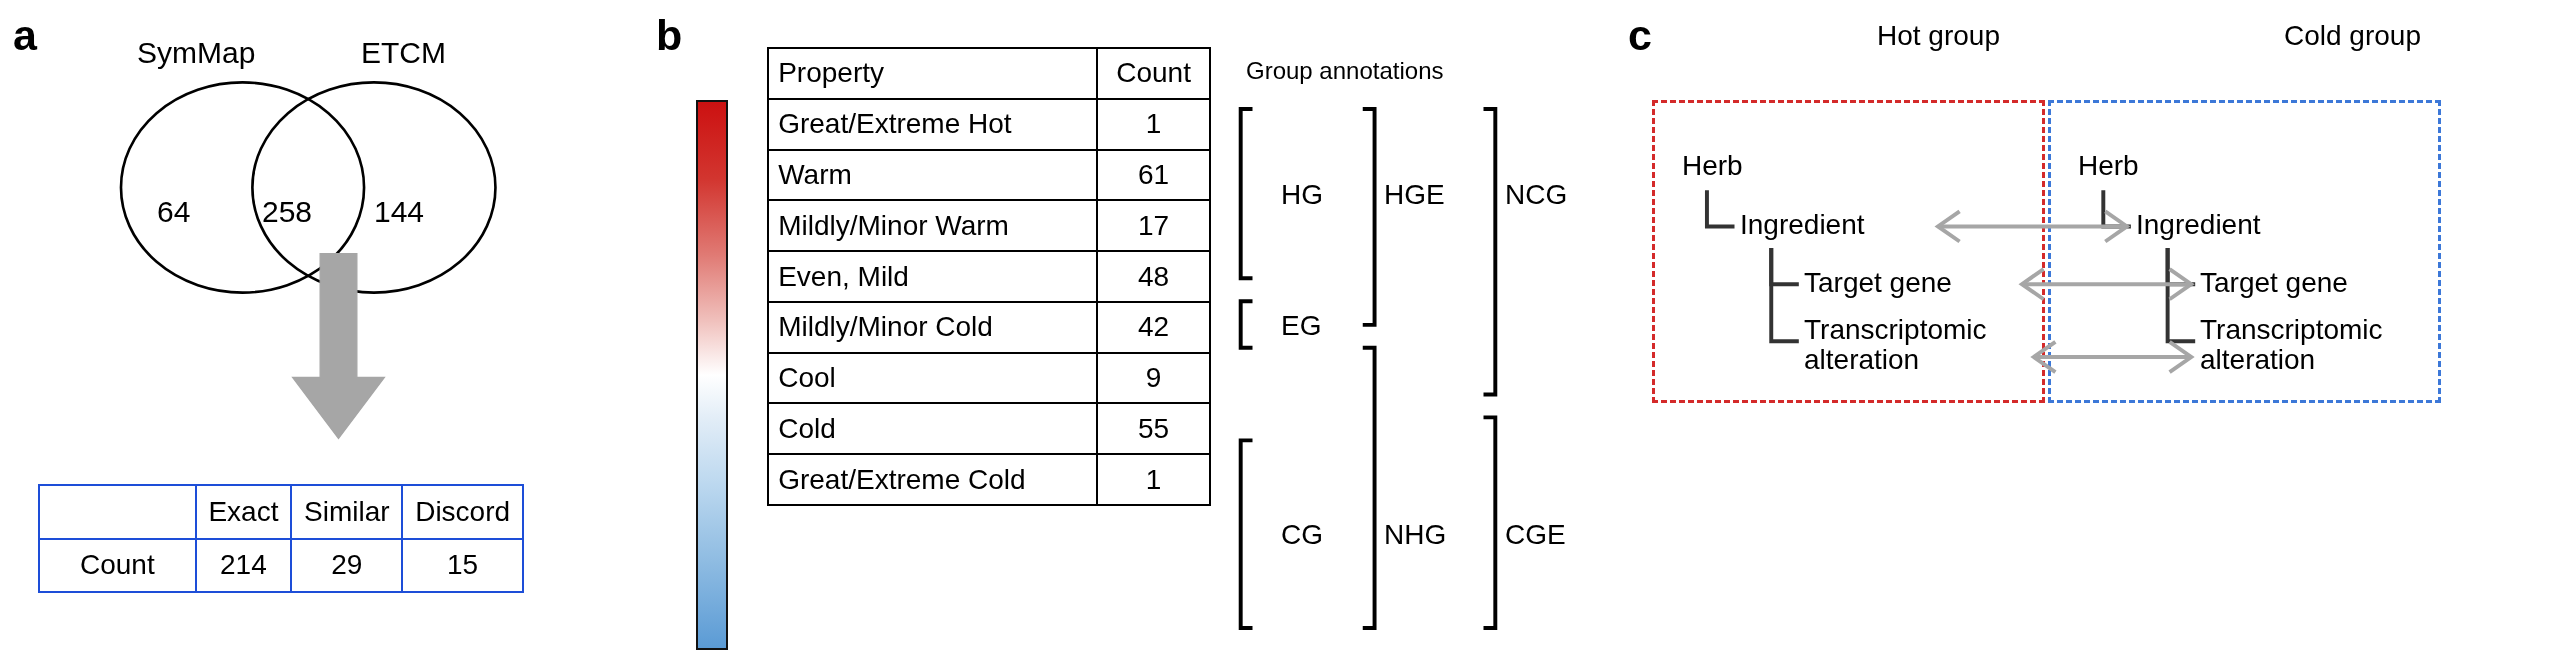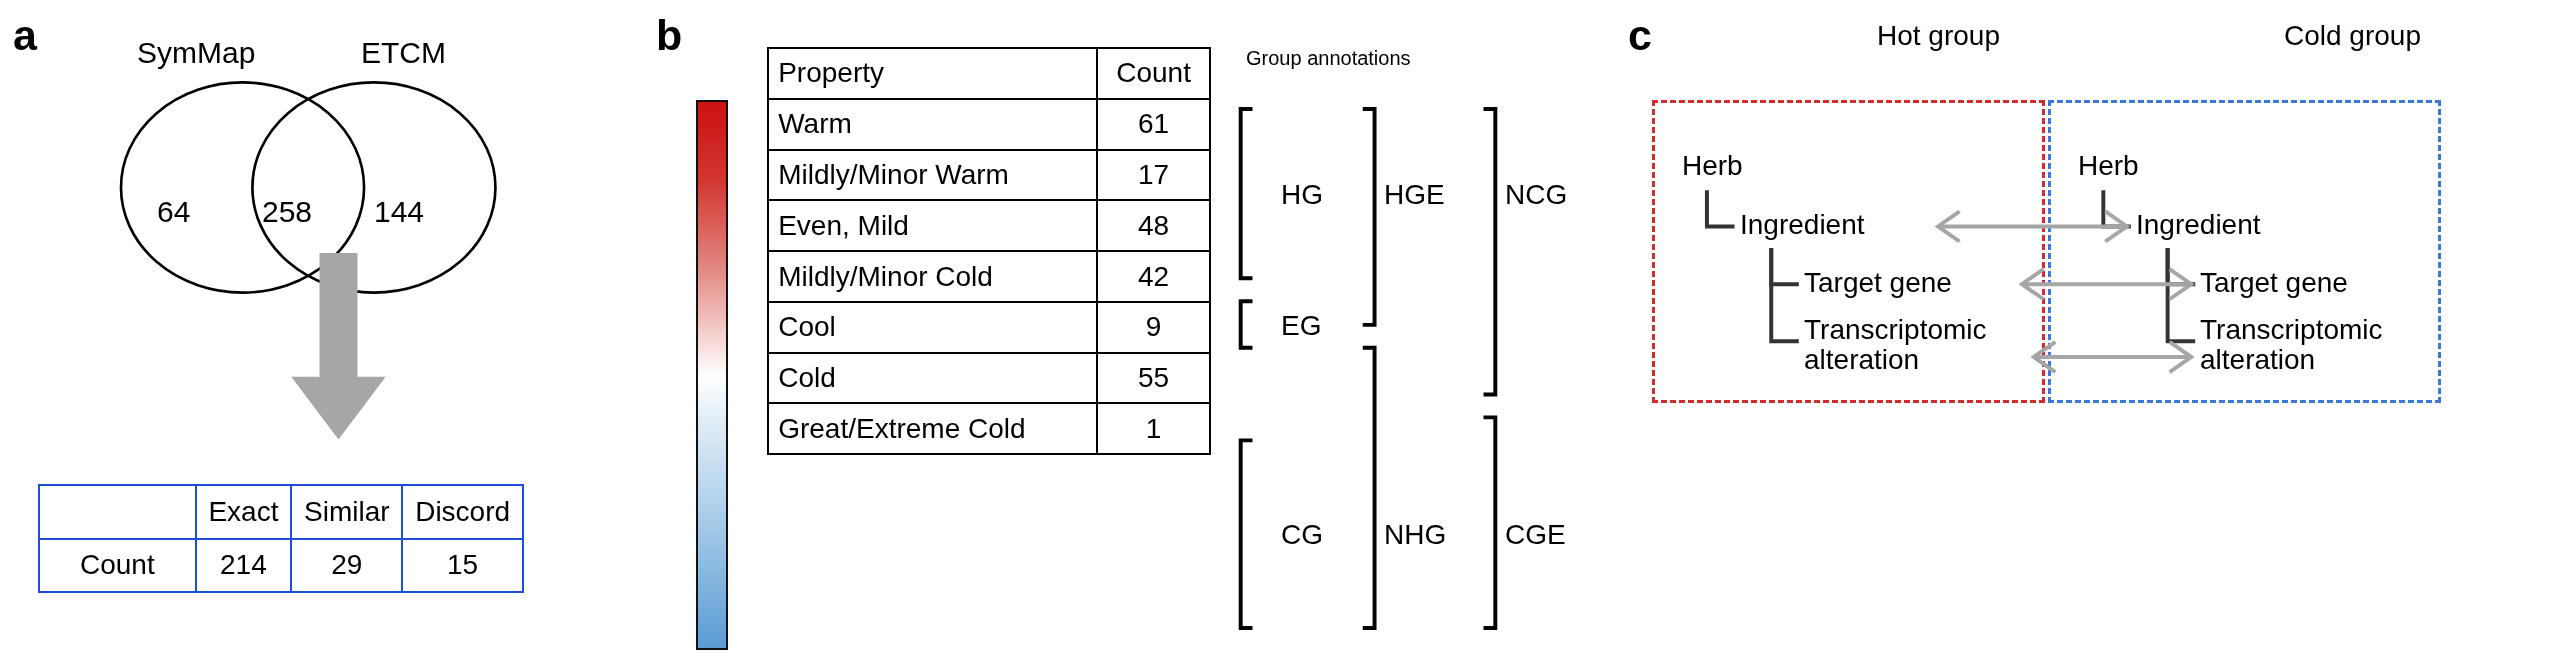--- a/index.html
+++ b/index.html
@@ -74,22 +74,22 @@
     font-size:28px;
     height:41px;
     padding:3.9px 9.2px;
     font-family:"Liberation Sans","DejaVu Sans",sans-serif;
     background:#fff;
   }
   #table-b td.prop{width:309px;text-align:left;}
   #table-b td.cnt{width:92px;text-align:center;}
 
   #annot-title{
-    position:absolute;left:1246px;top:47px;
-    font-size:20px;white-space:nowrap;
+    position:absolute;left:1246px;top:57px;
+    font-size:24px;white-space:nowrap;
   }
   #brackets{position:absolute;left:1234px;top:0;}
   .bk-label{
     position:absolute;font-size:28px;white-space:nowrap;
   }
 
   
   #panel-c{left:1628px;width:948px;}
   .group-title{
     position:absolute;font-size:28px;white-space:nowrap;top:19.7px;
@@ -158,20 +158,24 @@
 
   <div id="colorbar"></div>
 
   <table id="table-b">
     <tbody>
         <tr>
       <td class="prop">Property</td>
       <td class="cnt">Count</td>
     </tr>
     <tr>
+      <td class="prop">Great/Extreme Hot</td>
+      <td class="cnt">1</td>
+    </tr>
+    <tr>
       <td class="prop">Warm</td>
       <td class="cnt">61</td>
     </tr>
     <tr>
       <td class="prop">Mildly/Minor Warm</td>
       <td class="cnt">17</td>
     </tr>
     <tr>
       <td class="prop">Even, Mild</td>
       <td class="cnt">48</td>

